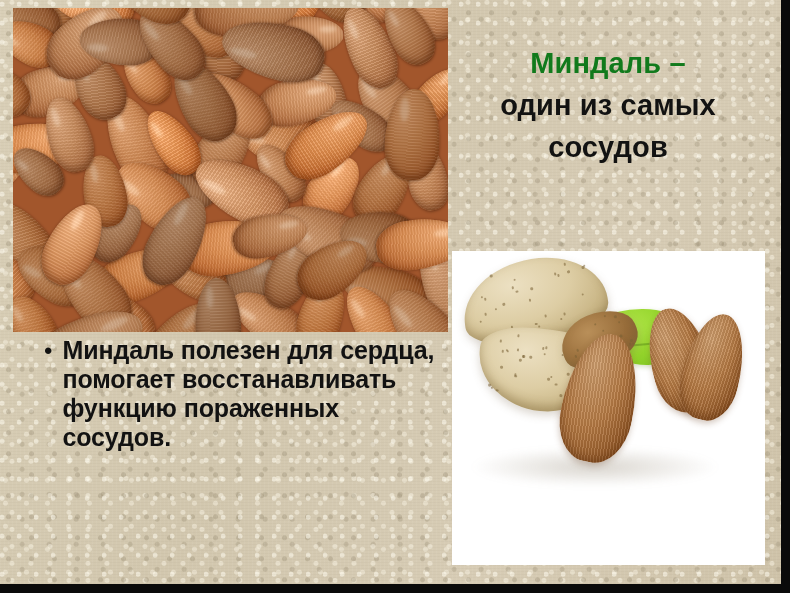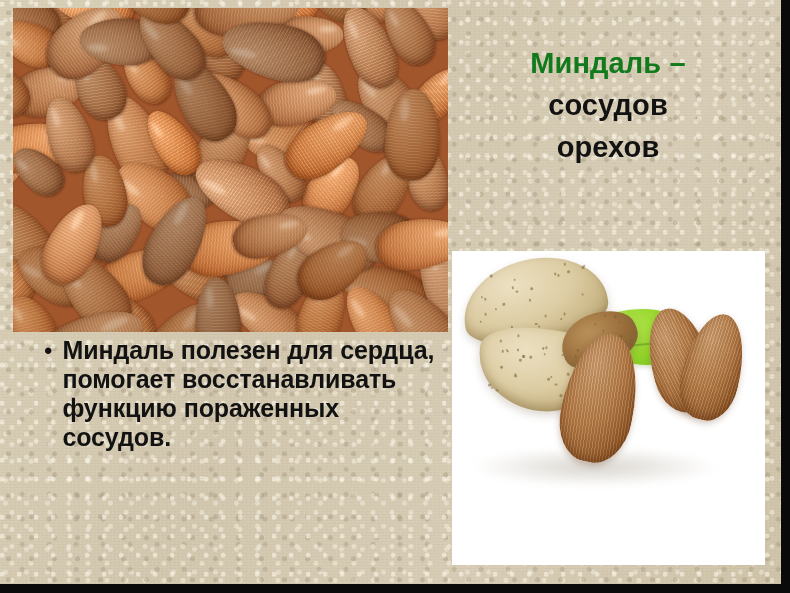--- a/index.html
+++ b/index.html
@@ -198,22 +198,22 @@
       <div class="nut" style="left: 139.985px; top: 287.158px; width: 56.3112px; height: 100.381px; transform: rotate(40.5334deg); --ang: 14deg; filter: brightness(0.8) saturate(1.24); z-index: 39;"></div>
       <div class="nut" style="left: 181.856px; top: 270.06px; width: 46.1228px; height: 83.6227px; transform: rotate(-2.16706deg); --ang: 2deg; filter: brightness(0.78) saturate(0.96); z-index: 39;"></div>
       <div class="nut" style="left: 235.054px; top: 269.824px; width: 43.132px; height: 85.261px; transform: rotate(-56.8056deg); --ang: 14deg; filter: brightness(0.99) saturate(1.02); z-index: 19;"></div>
       <div class="nut" style="left: 286.706px; top: 269.159px; width: 43.1248px; height: 75.0396px; transform: rotate(17.8688deg); --ang: 11deg; filter: brightness(0.91) saturate(1.24); z-index: 37;"></div>
       <div class="nut" style="left: 340.544px; top: 273.236px; width: 44.3329px; height: 86.3566px; transform: rotate(-33.3954deg); --ang: 10deg; filter: brightness(1.01) saturate(1.17); z-index: 20;"></div>
       <div class="nut" style="left: 387.679px; top: 272.695px; width: 52.9989px; height: 104.158px; transform: rotate(-39.5901deg); --ang: 6deg; filter: brightness(0.89) saturate(1.05); z-index: 23;"></div>
     </div>
 
   <div id="title">
     <div class="accent">Миндаль –</div>
+    <div>один из самых</div>
     <div>сосудов</div>
-    <div>орехов</div>
   </div>
 
   <div id="body-block">
     <div id="bullet-dot">•</div>
     <div id="body-text">Миндаль полезен для сердца, помогает восстанавливать функцию пораженных сосудов.</div>
   </div>
 
   <div id="photo-panel">
     <div class="panel-shadow" style="left:18px;top:196px;width:250px;height:40px;"></div>
 

